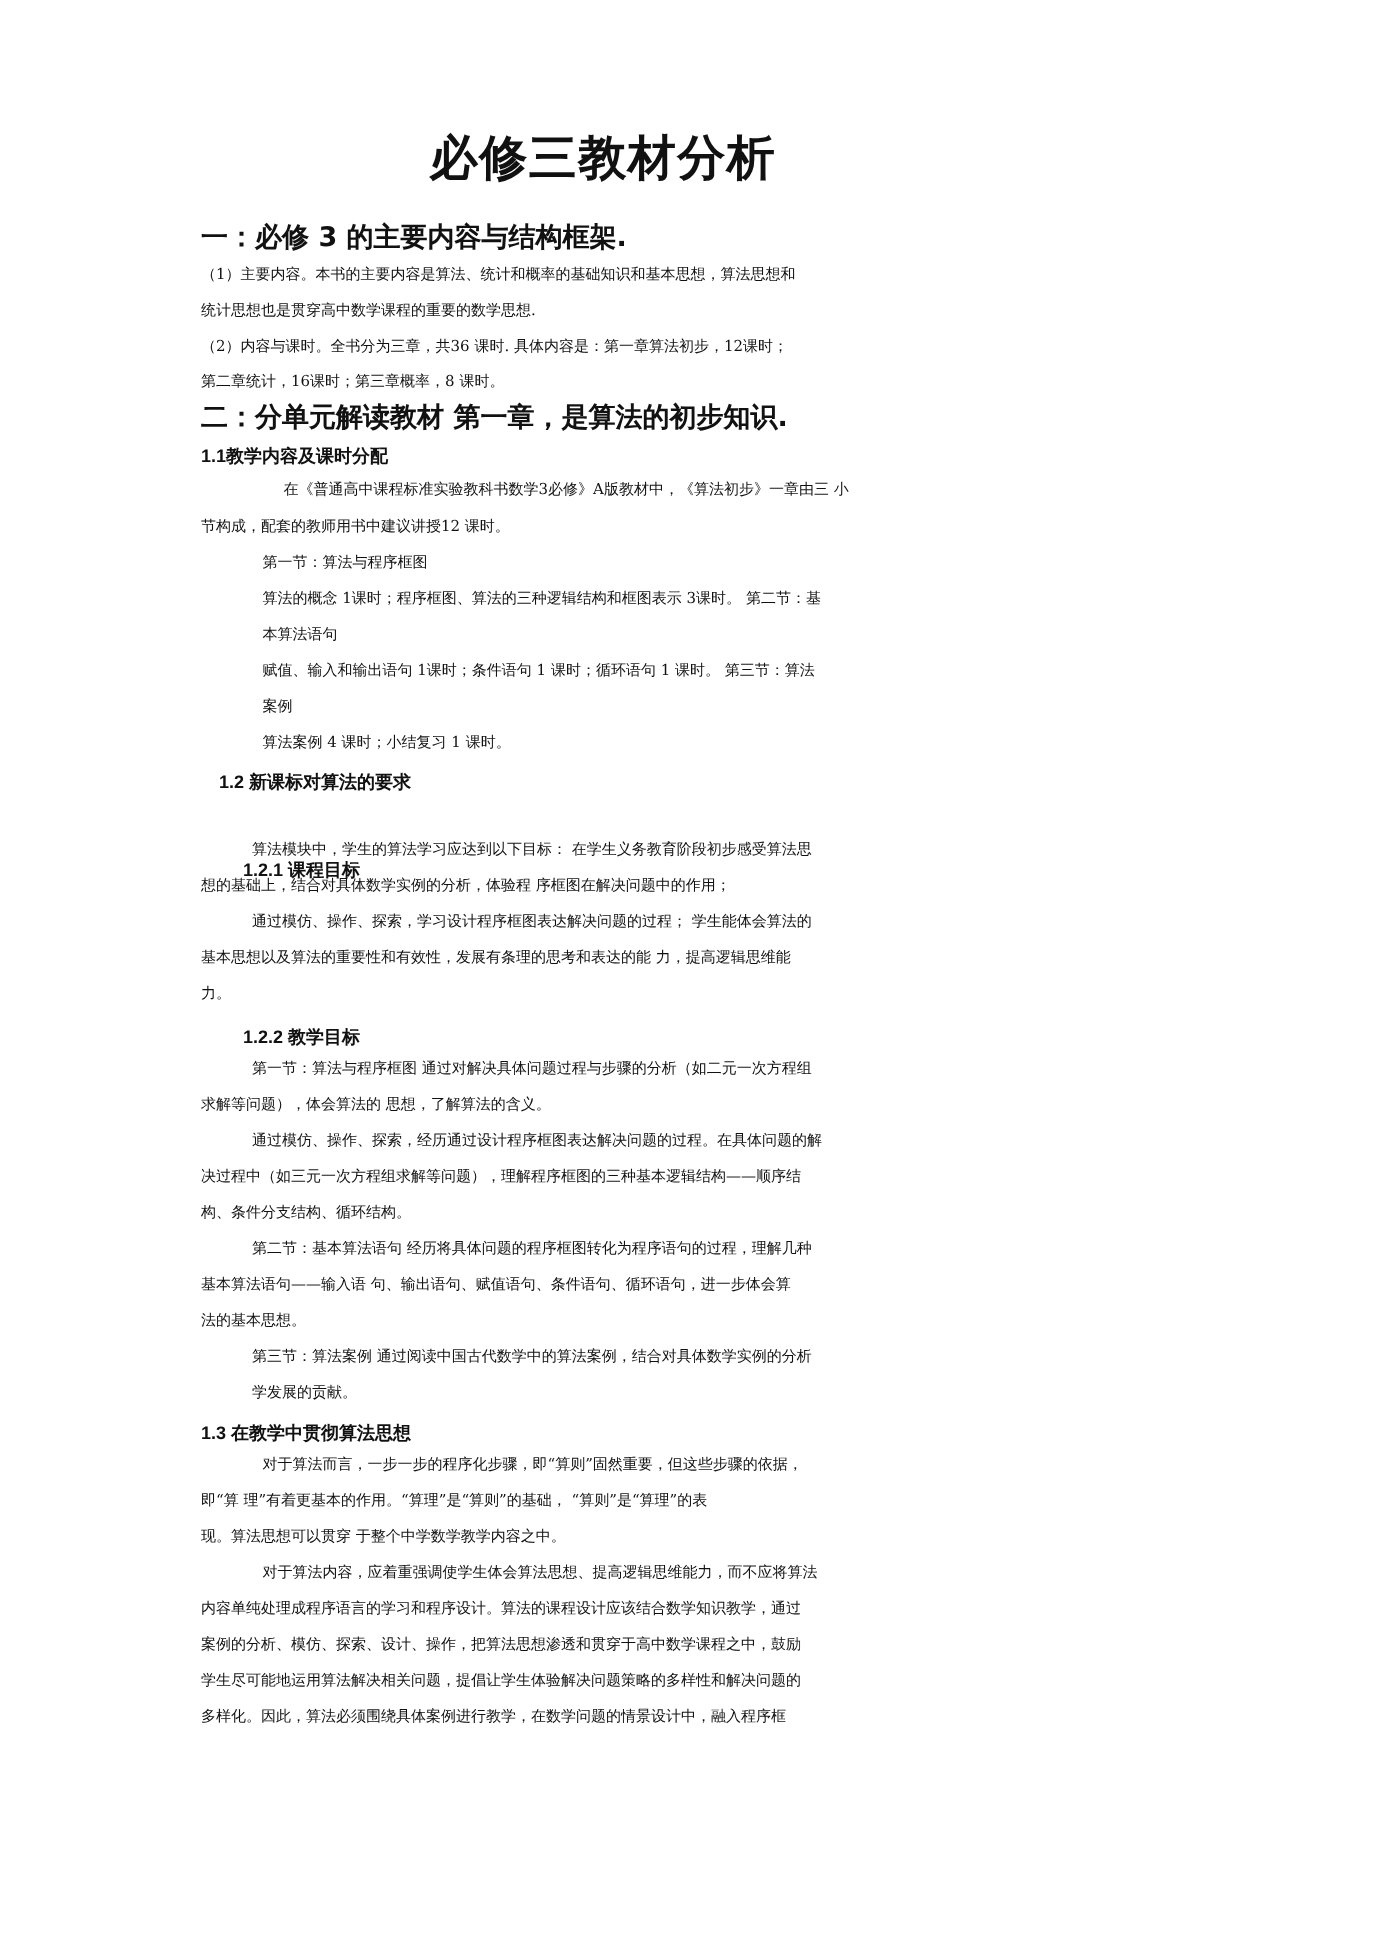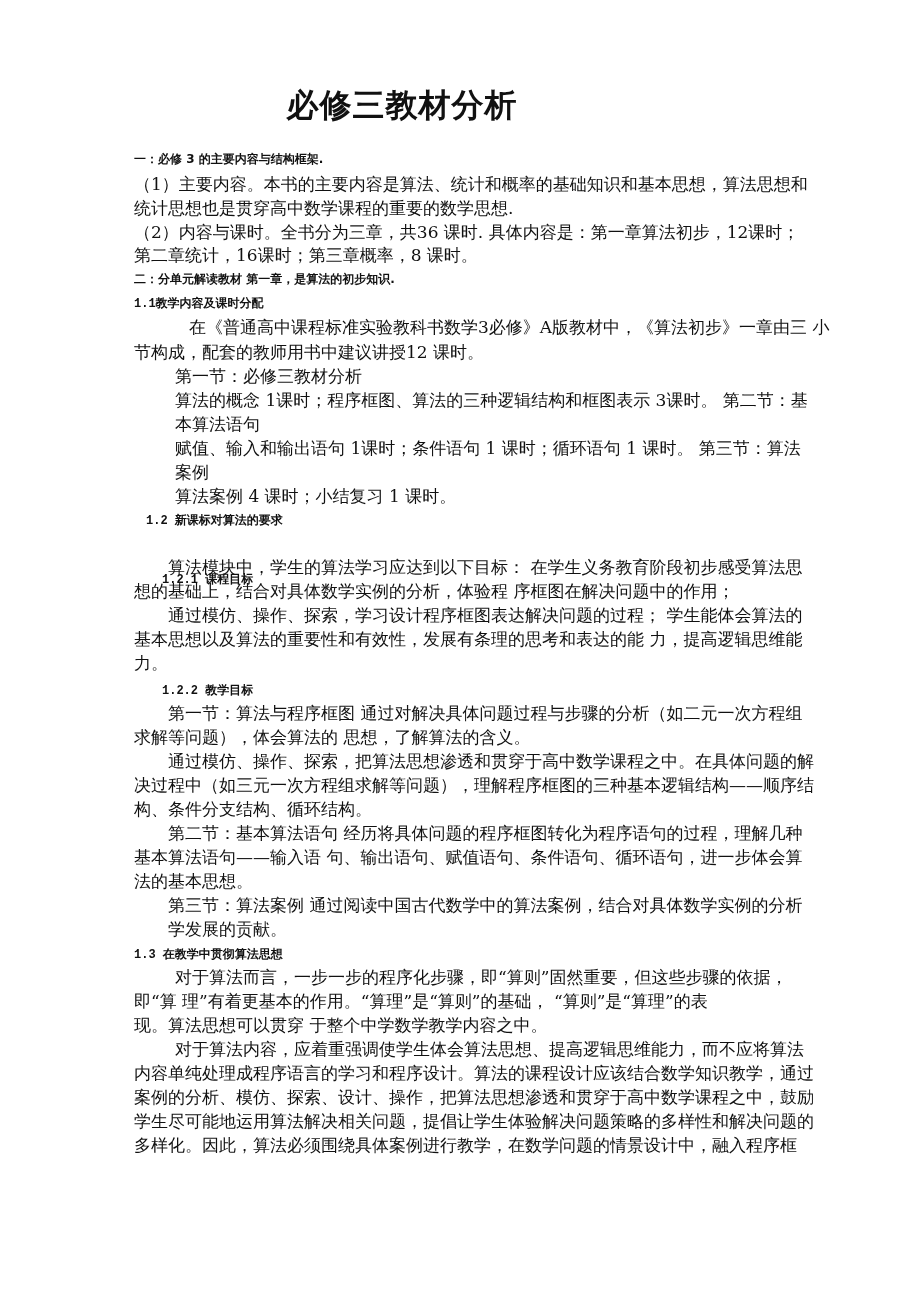--- a/index.html
+++ b/index.html
@@ -2,56 +2,56 @@
 <html><head>
 <meta charset="utf-8">
 <style>
   html, body { margin: 0; padding: 0; background: #ffffff; }
   body { width: 920px; height: 1302px; position: relative; overflow: hidden;
          font-family: "DejaVu Serif", "Liberation Serif", serif; color: #111; }
   .page { position: absolute; left: 0; top: 0; width: 920px; height: 1302px; }
   .title { position: absolute; left: 0; width: 804px; top: 84px; text-align: center;
            font-family: Liberation Serif, serif; font-weight: bold;
            font-size: 32px; letter-spacing: 1px; }
-  .ln { position: absolute; white-space: nowrap; font-size: 17px; line-height: 20px; }
-  .h1 { font-family: "DejaVu Sans", "Liberation Sans", sans-serif; font-weight: bold; font-size: 12px; }
-  .h2 { font-family: Liberation Mono, monospace; font-weight: bold; font-size: 12px; }
+  .ln { position: absolute; white-space: nowrap; font-size: 10px; line-height: 20px; }
+  .h1 { font-family: "DejaVu Sans", "Liberation Sans", sans-serif; font-weight: bold; font-size: 18px; }
+  .h2 { font-family: Liberation Sans, sans-serif; font-weight: bold; font-size: 12px; }
 </style>
 </head>
 <body>
 
 <div class="page">
   <div class="title">必修三教材分析</div>
   <div id="lines">
       <div class="ln h1" style="left: 134px; top: 149px;">一：必修 3 的主要内容与结构框架.</div>
       <div class="ln " style="left: 134px; top: 174px;">（1）主要内容。本书的主要内容是算法、统计和概率的基础知识和基本思想，算法思想和</div>
       <div class="ln " style="left: 134px; top: 198px;">统计思想也是贯穿高中数学课程的重要的数学思想.</div>
       <div class="ln " style="left: 134px; top: 222px;">（2）内容与课时。全书分为三章，共36 课时. 具体内容是：第一章算法初步，12课时；</div>
       <div class="ln " style="left: 134px; top: 245px;">第二章统计，16课时；第三章概率，8 课时。</div>
       <div class="ln h1" style="left: 134px; top: 269px;">二：分单元解读教材 第一章，是算法的初步知识.</div>
       <div class="ln h2" style="left: 134px; top: 294px;">1.1教学内容及课时分配</div>
       <div class="ln " style="left: 189px; top: 317px;">在《普通高中课程标准实验教科书数学3必修》A版教材中，《算法初步》一章由三 小</div>
       <div class="ln " style="left: 134px; top: 342px;">节构成，配套的教师用书中建议讲授12 课时。</div>
-      <div class="ln " style="left: 175px; top: 366px;">第一节：必修三教材分析</div>
+      <div class="ln " style="left: 175px; top: 366px;">第一节：算法与程序框图</div>
       <div class="ln " style="left: 175px; top: 390px;">算法的概念 1课时；程序框图、算法的三种逻辑结构和框图表示 3课时。 第二节：基</div>
       <div class="ln " style="left: 175px; top: 414px;">本算法语句</div>
       <div class="ln " style="left: 175px; top: 438px;">赋值、输入和输出语句 1课时；条件语句 1 课时；循环语句 1 课时。 第三节：算法</div>
       <div class="ln " style="left: 175px; top: 462px;">案例</div>
       <div class="ln " style="left: 175px; top: 486px;">算法案例 4 课时；小结复习 1 课时。</div>
       <div class="ln h2" style="left: 134px; top: 511px; margin-left: 12px;">1.2  新课标对算法的要求</div>
       <div class="ln h2" style="left: 162px; top: 558px; margin-top: 12px;">1.2.1  课程目标</div>
       <div class="ln " style="left: 168px; top: 557px;">算法模块中，学生的算法学习应达到以下目标：  在学生义务教育阶段初步感受算法思</div>
       <div class="ln " style="left: 134px; top: 581px;">想的基础上，结合对具体数学实例的分析，体验程 序框图在解决问题中的作用；</div>
       <div class="ln " style="left: 168px; top: 605px;">通过模仿、操作、探索，学习设计程序框图表达解决问题的过程；  学生能体会算法的</div>
       <div class="ln " style="left: 134px; top: 629px;">基本思想以及算法的重要性和有效性，发展有条理的思考和表达的能 力，提高逻辑思维能</div>
       <div class="ln " style="left: 134px; top: 653px;">力。</div>
       <div class="ln h2" style="left: 162px; top: 681px;">1.2.2  教学目标</div>
       <div class="ln " style="left: 168px; top: 703px;">第一节：算法与程序框图 通过对解决具体问题过程与步骤的分析（如二元一次方程组</div>
       <div class="ln " style="left: 134px; top: 727px;">求解等问题），体会算法的 思想，了解算法的含义。</div>
-      <div class="ln " style="left: 168px; top: 751px;">通过模仿、操作、探索，把算法思想渗透和贯穿于高中数学课程之中。在具体问题的解</div>
+      <div class="ln " style="left: 168px; top: 751px;">通过模仿、操作、探索，经历通过设计程序框图表达解决问题的过程。在具体问题的解</div>
       <div class="ln " style="left: 134px; top: 775px;">决过程中（如三元一次方程组求解等问题），理解程序框图的三种基本逻辑结构——顺序结</div>
       <div class="ln " style="left: 134px; top: 799px;">构、条件分支结构、循环结构。</div>
       <div class="ln " style="left: 168px; top: 823px;">第二节：基本算法语句 经历将具体问题的程序框图转化为程序语句的过程，理解几种</div>
       <div class="ln " style="left: 134px; top: 847px;">基本算法语句——输入语 句、输出语句、赋值语句、条件语句、循环语句，进一步体会算</div>
       <div class="ln " style="left: 134px; top: 871px;">法的基本思想。</div>
       <div class="ln " style="left: 168px; top: 895px;">第三节：算法案例 通过阅读中国古代数学中的算法案例，结合对具体数学实例的分析</div>
       <div class="ln " style="left: 168px; top: 919px;">学发展的贡献。</div>
       <div class="ln h2" style="left: 134px; top: 945px;">1.3  在教学中贯彻算法思想</div>
       <div class="ln " style="left: 175px; top: 967px;">对于算法而言，一步一步的程序化步骤，即“算则”固然重要，但这些步骤的依据，</div>
       <div class="ln " style="left: 134px; top: 991px;">即“算 理”有着更基本的作用。“算理”是“算则”的基础，  “算则”是“算理”的表</div>

